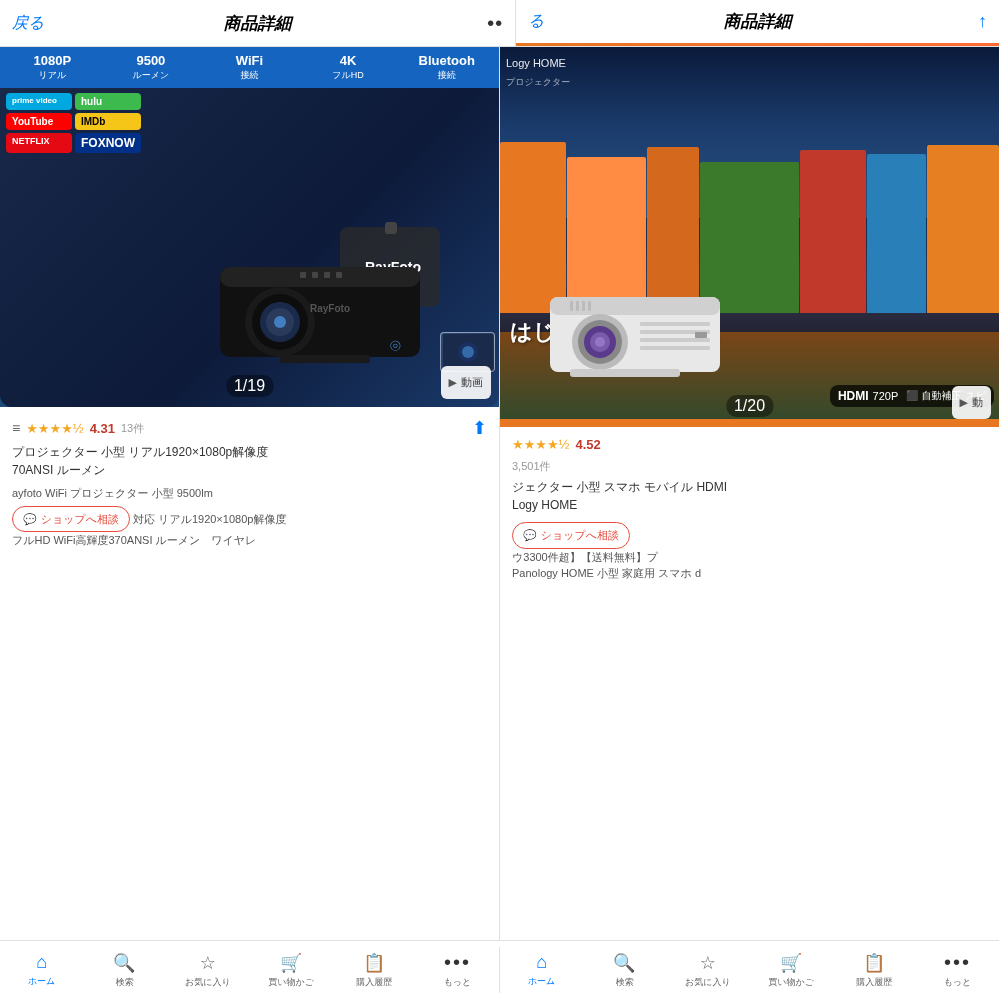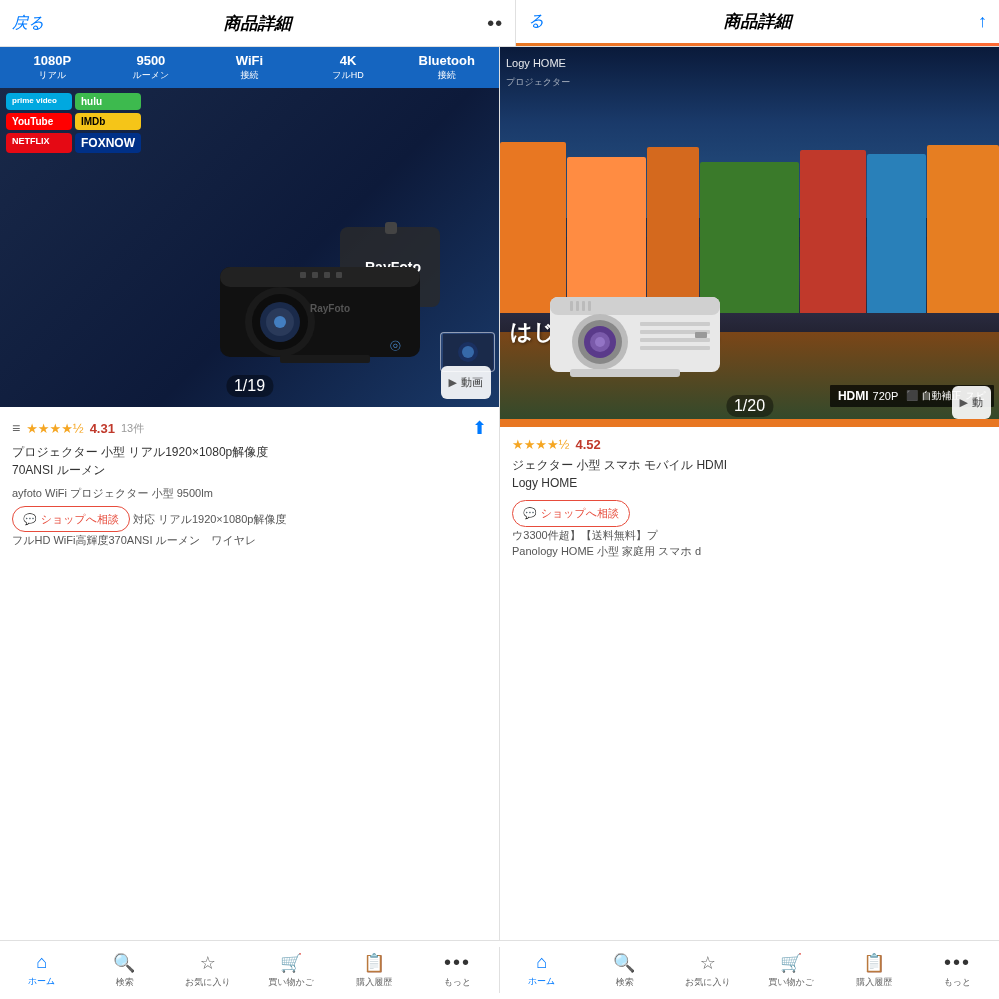--- a/index.html
+++ b/index.html
@@ -100,20 +100,21 @@
 
     
     .left-product-img {
       width: 100%;
       height: 100%;
       background: linear-gradient(135deg, #1a2a4a 0%, #0d1a3a 60%, #1a3a6a 100%);
       position: relative;
       display: flex;
       align-items: center;
       justify-content: center;
+      border-radius: 12px;
     }
 
     .spec-bar {
       position: absolute;
       top: 0;
       left: 0;
       right: 0;
       background: #1565c0;
       display: flex;
       padding: 6px 4px;
@@ -322,21 +323,21 @@
       color: #fff;
       text-shadow: 1px 1px 3px rgba(0,0,0,0.5);
     }
 
     .hdmi-badge {
       position: absolute;
       bottom: 20px;
       right: 5px;
       background: rgba(0,0,0,0.7);
       color: #fff;
-      border-radius: 1px;
+      border-radius: 8px;
       padding: 4px 8px;
       font-size: 11px;
       display: flex;
       align-items: center;
       gap: 4px;
     }
 
     
     .white-projector {
       position: absolute;
@@ -592,20 +593,23 @@
           <span>動</span>
         </div>
       </div>
     </div>
 
     <div class="product-info">
       <div class="rating-row">
         <span class="stars">★★★★½</span>
         <span class="rating-num">4.52</span>
       </div>
+      <div style="margin-bottom:4px;">
+        <span class="review-count">3,501件</span>
+      </div>
 
       <div class="product-title">
         <span>ジェクター 小型 スマホ モバイル HDMI</span><br>
         <span>Logy HOME</span>
       </div>
 
       <div class="product-subtitle">
         <div class="shop-consult-right">
           <span>💬</span>
           <span>ショップへ相談</span>

